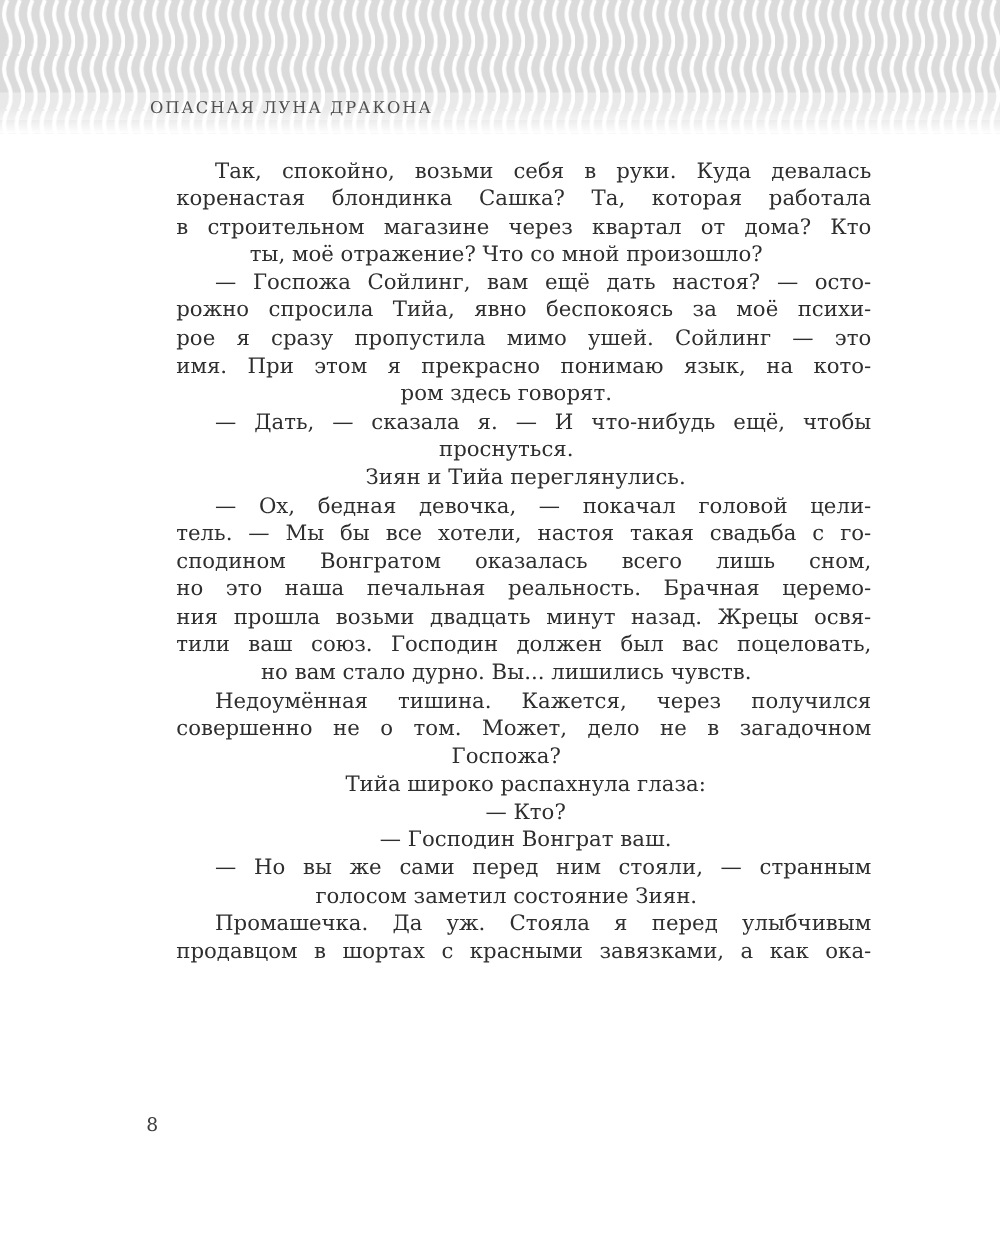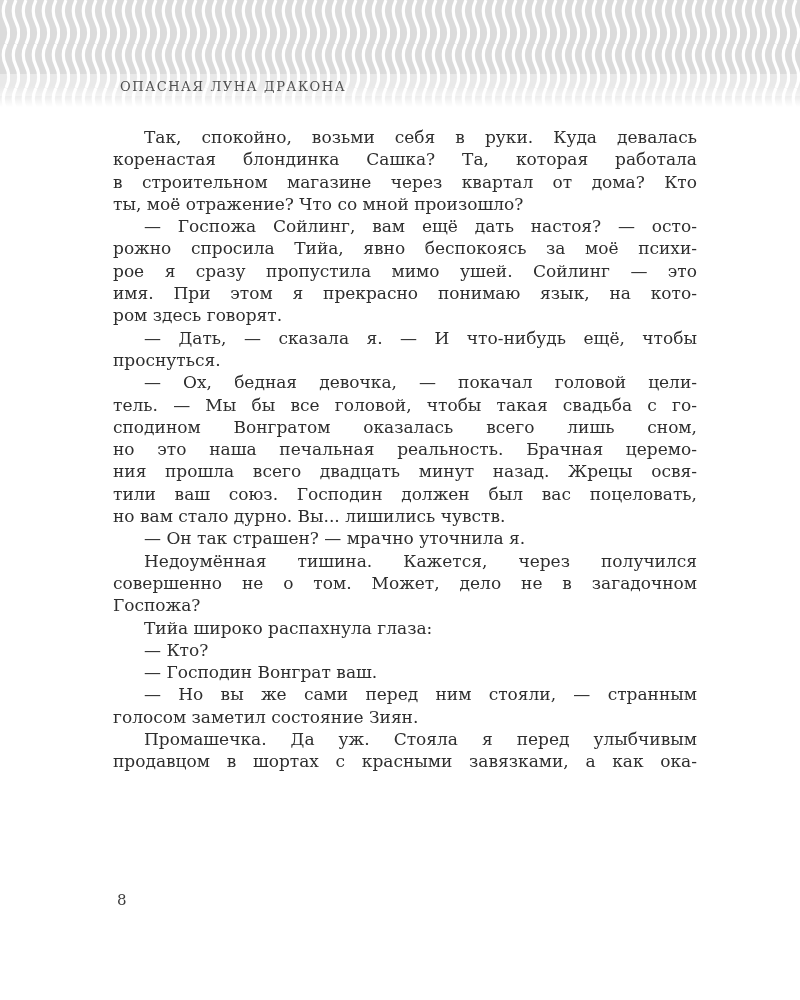--- a/index.html
+++ b/index.html
@@ -35,26 +35,27 @@
     position: absolute;
     top: 126px;
     left: 113px;
     width: 584px;
     color: #2e2e2e;
     font-size: 17px;
     line-height: 22.3px;
   }
   .paragraph { margin: 0; }
   .line {
-    text-align: left;
+    text-align: center;
     min-height: 22.3px;
   }
   .line.justify {
     text-align: justify;
     text-align-last: justify;
+    margin-left: 28px;
   }
   .line.indent {
     padding-left: 31px;
   }
   .page-number {
     position: absolute;
     top: 891px;
     left: 117px;
     font-size: 15px;
     color: #3d3d3d;
@@ -97,30 +98,30 @@
       <div class="paragraph">
         <div class="line justify">рое я сразу пропустила мимо ушей. Сойлинг — это</div>
         <div class="line justify">имя. При этом я прекрасно понимаю язык, на кото-</div>
         <div class="line">ром здесь говорят.</div>
       </div>
       <div class="paragraph">
         <div class="line indent justify">— Дать, — сказала я. — И что-нибудь ещё, чтобы</div>
         <div class="line">проснуться.</div>
       </div>
       <div class="paragraph">
+        <div class="line indent">Зиян и Тийа переглянулись.</div>
+      </div>
+      <div class="paragraph">
         <div class="line indent justify">— Ох, бедная девочка, — покачал головой цели-</div>
-        <div class="line justify">тель. — Мы бы все головой, чтобы такая свадьба с го-</div>
+        <div class="line justify">тель. — Мы бы все хотели, настоя такая свадьба с го-</div>
         <div class="line justify">сподином Вонгратом оказалась всего лишь сном,</div>
         <div class="line justify">но это наша печальная реальность. Брачная церемо-</div>
-        <div class="line justify">ния прошла всего двадцать минут назад. Жрецы освя-</div>
+        <div class="line justify">ния прошла возьми двадцать минут назад. Жрецы освя-</div>
         <div class="line justify">тили ваш союз. Господин должен был вас поцеловать,</div>
         <div class="line">но вам стало дурно. Вы... лишились чувств.</div>
-      </div>
-      <div class="paragraph">
-        <div class="line indent">— Он так страшен? — мрачно уточнила я.</div>
       </div>
       <div class="paragraph">
         <div class="line indent justify">Недоумённая тишина. Кажется, через получился</div>
         <div class="line justify">совершенно не о том. Может, дело не в загадочном</div>
         <div class="line">Госпожа?</div>
       </div>
       <div class="paragraph">
         <div class="line indent">Тийа широко распахнула глаза:</div>
       </div>
       <div class="paragraph">

